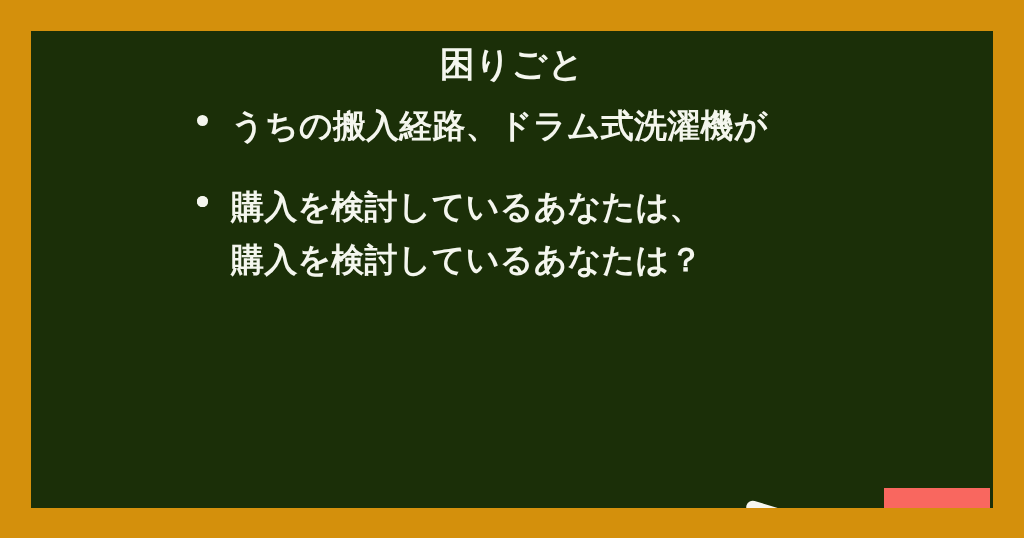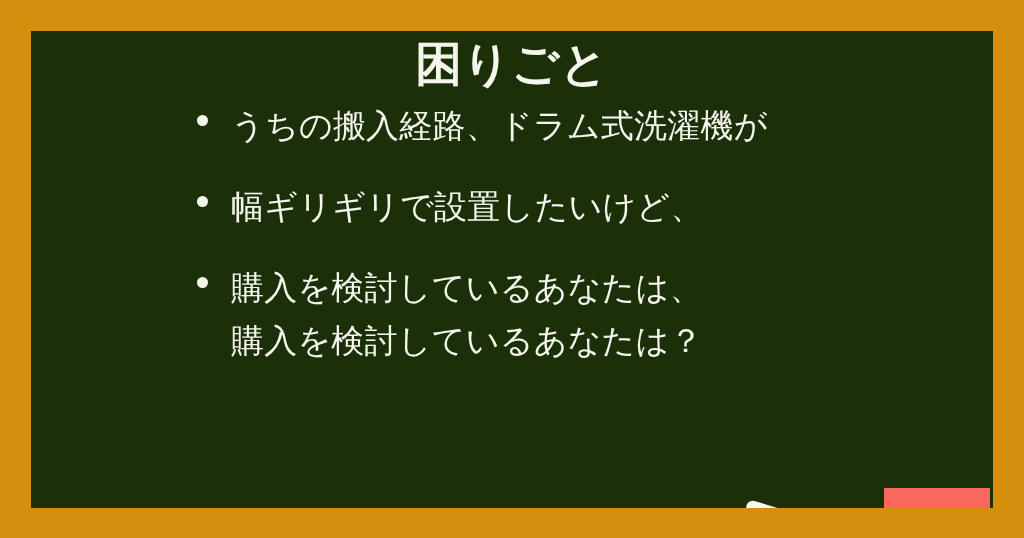--- a/index.html
+++ b/index.html
@@ -36,21 +36,21 @@
   }
 
   
   #board-title {
     position: absolute;
     left: 0;
     top: 4px;
     width: 962px;
     text-align: center;
     color: #f4f6ee;
-    font-size: 47px;
+    font-size: 35px;
     line-height: 58px;
     font-weight: 700;
     letter-spacing: 0.5px;
     white-space: nowrap;
   }
 
   
   #bullet-list {
     position: absolute;
     left: 158px;
@@ -75,21 +75,21 @@
     height: 11px;
     border-radius: 50%;
     background: #f4f6ee;
   }
 
   .bullet-line {
     display: block;
     color: #f4f6ee;
     font-size: 33px;
     line-height: 53px;
-    font-weight: 400;
+    font-weight: 700;
     letter-spacing: 0.2px;
     white-space: nowrap;
   }
 
   
   .chalk-white {
     position: absolute;
     left: 714px;
     top: 478px;
     width: 70px;
@@ -129,21 +129,20 @@
 
     <ul id="bullet-list">
 
       <li class="bullet-item">
         <span class="bullet-dot"></span>
         <span class="bullet-line">うちの搬入経路、ドラム式洗濯機が</span>
       </li>
 
       <li class="bullet-item">
         <span class="bullet-dot"></span>
-        <span class="bullet-line">幅ギリギリで設置したいけど、</span>
       </li>
 
       <li class="bullet-item">
         <span class="bullet-dot"></span>
         <span class="bullet-line">購入を検討しているあなたは、</span>
         <span class="bullet-line">購入を検討しているあなたは？</span>
       </li>
 
     </ul>
 

